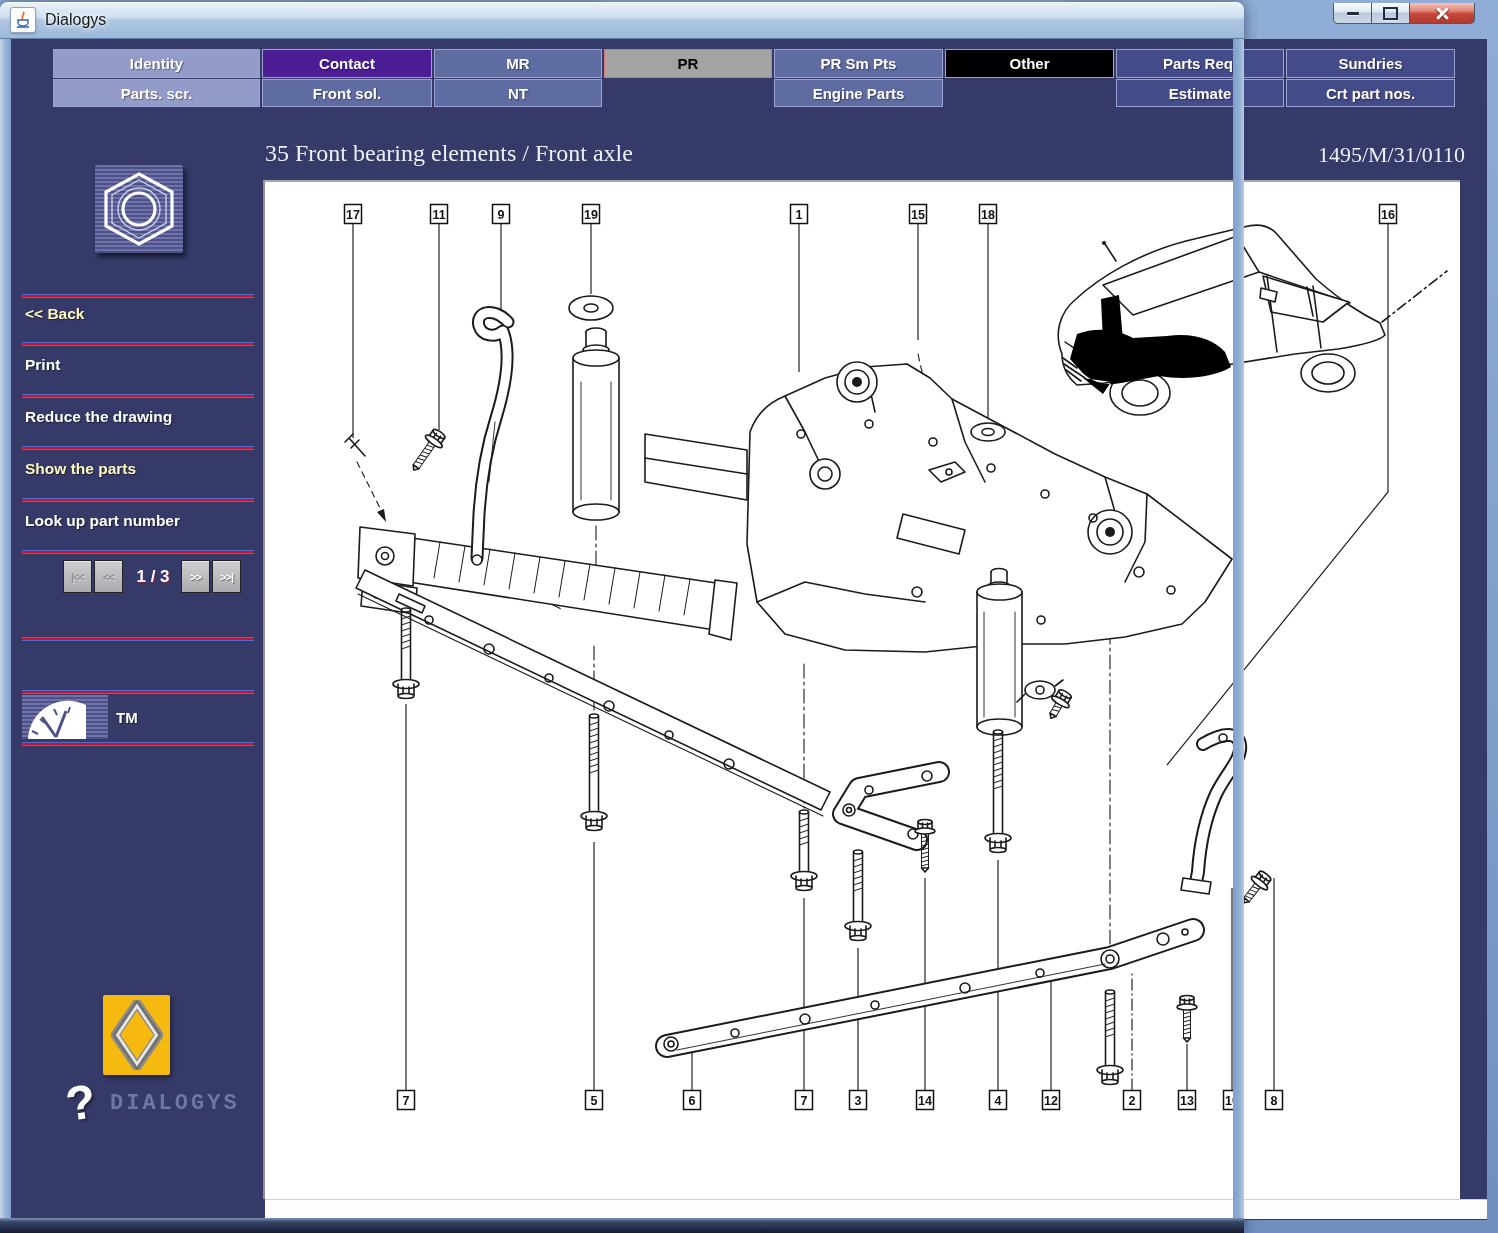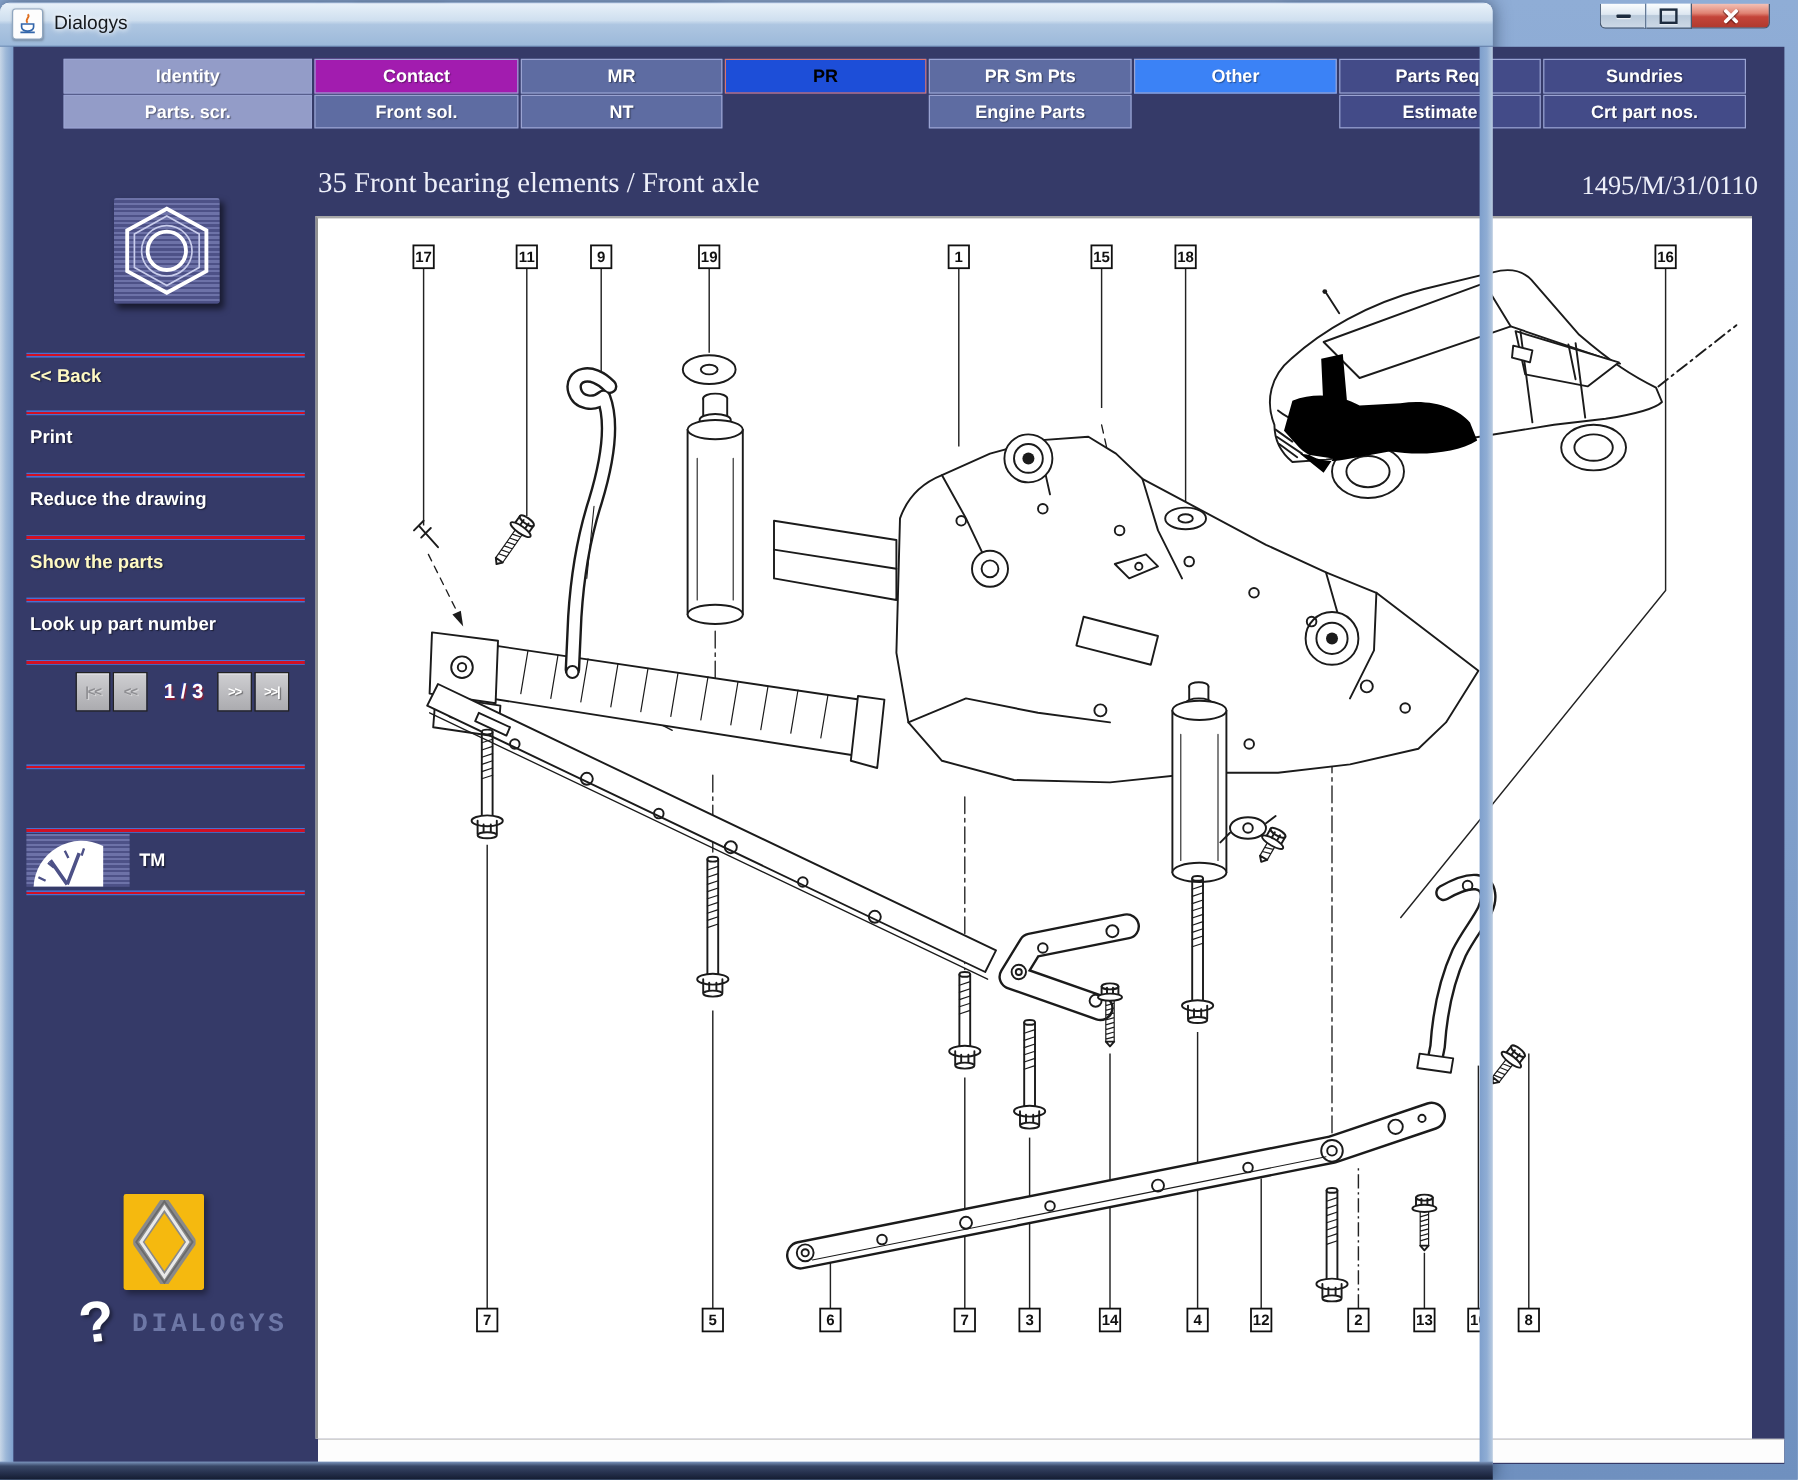--- a/index.html
+++ b/index.html
@@ -36,23 +36,23 @@
   .app{position:absolute;left:11px;top:37px;width:1476px;height:1181px;background:#353a68;overflow:hidden;}
   .frame-left,.frame-right{position:absolute;top:37px;width:11px;height:1181px;
     background:linear-gradient(90deg,#c7d6e7 0%,#9db8d8 45%,#7e9fcc 100%);}
   .frame-left{left:0;} .frame-right{right:0;background:linear-gradient(270deg,#b9cbe0 0%,#8fadd4 45%,#7e9fcc 100%);}
   .frame-bottom{position:absolute;left:0;bottom:0;width:100%;height:15px;
     background:linear-gradient(180deg,#7d97bf 0%,#394867 25%,#27324f 60%,#141c31 100%);}
   
   .tab{position:absolute;display:flex;align-items:center;justify-content:center;
     font-weight:bold;font-size:15px;color:#fff;text-shadow:1px 1px 1px rgba(0,0,0,.4);
     border:1px solid #9aa3d2;box-sizing:border-box;cursor:pointer;}
-  .tab.light{background:#939cc8}.tab.lighter{background:#3b82f6}.tab.medium{background:#5e6ca2}
-  .tab.medium2{background:#a21caf}.tab.dark{background:#434b88}
-  .tab.selected{background:#1d4ed8;color:#000;text-shadow:none;border-color:#d8756f;}
+  .tab.light{background:#939cc8}.tab.lighter{background:#000000}.tab.medium{background:#5e6ca2}
+  .tab.medium2{background:#4c1d95}.tab.dark{background:#434b88}
+  .tab.selected{background:#a3a3a3;color:#000;text-shadow:none;border-color:#d8756f;}
   
   .page-title{position:absolute;left:254px;top:101px;font-family:"Liberation Serif",serif;
     font-size:24px;color:#eef0fa;}
   .page-ref{position:absolute;right:22px;top:103px;font-family:"Liberation Serif",serif;
     font-size:22px;color:#eef0fa;}
   
   .nut-btn{position:absolute;left:84px;top:126px;width:88px;height:88px;border-radius:2px;
     background:repeating-linear-gradient(0deg,#4d5187 0 2px,#6d72a8 2px 4px);
     box-shadow:3px 4px 5px rgba(0,0,0,.55);cursor:pointer;display:flex;align-items:center;justify-content:center;}
   .divider{position:absolute;left:11px;width:232px;height:4px;

